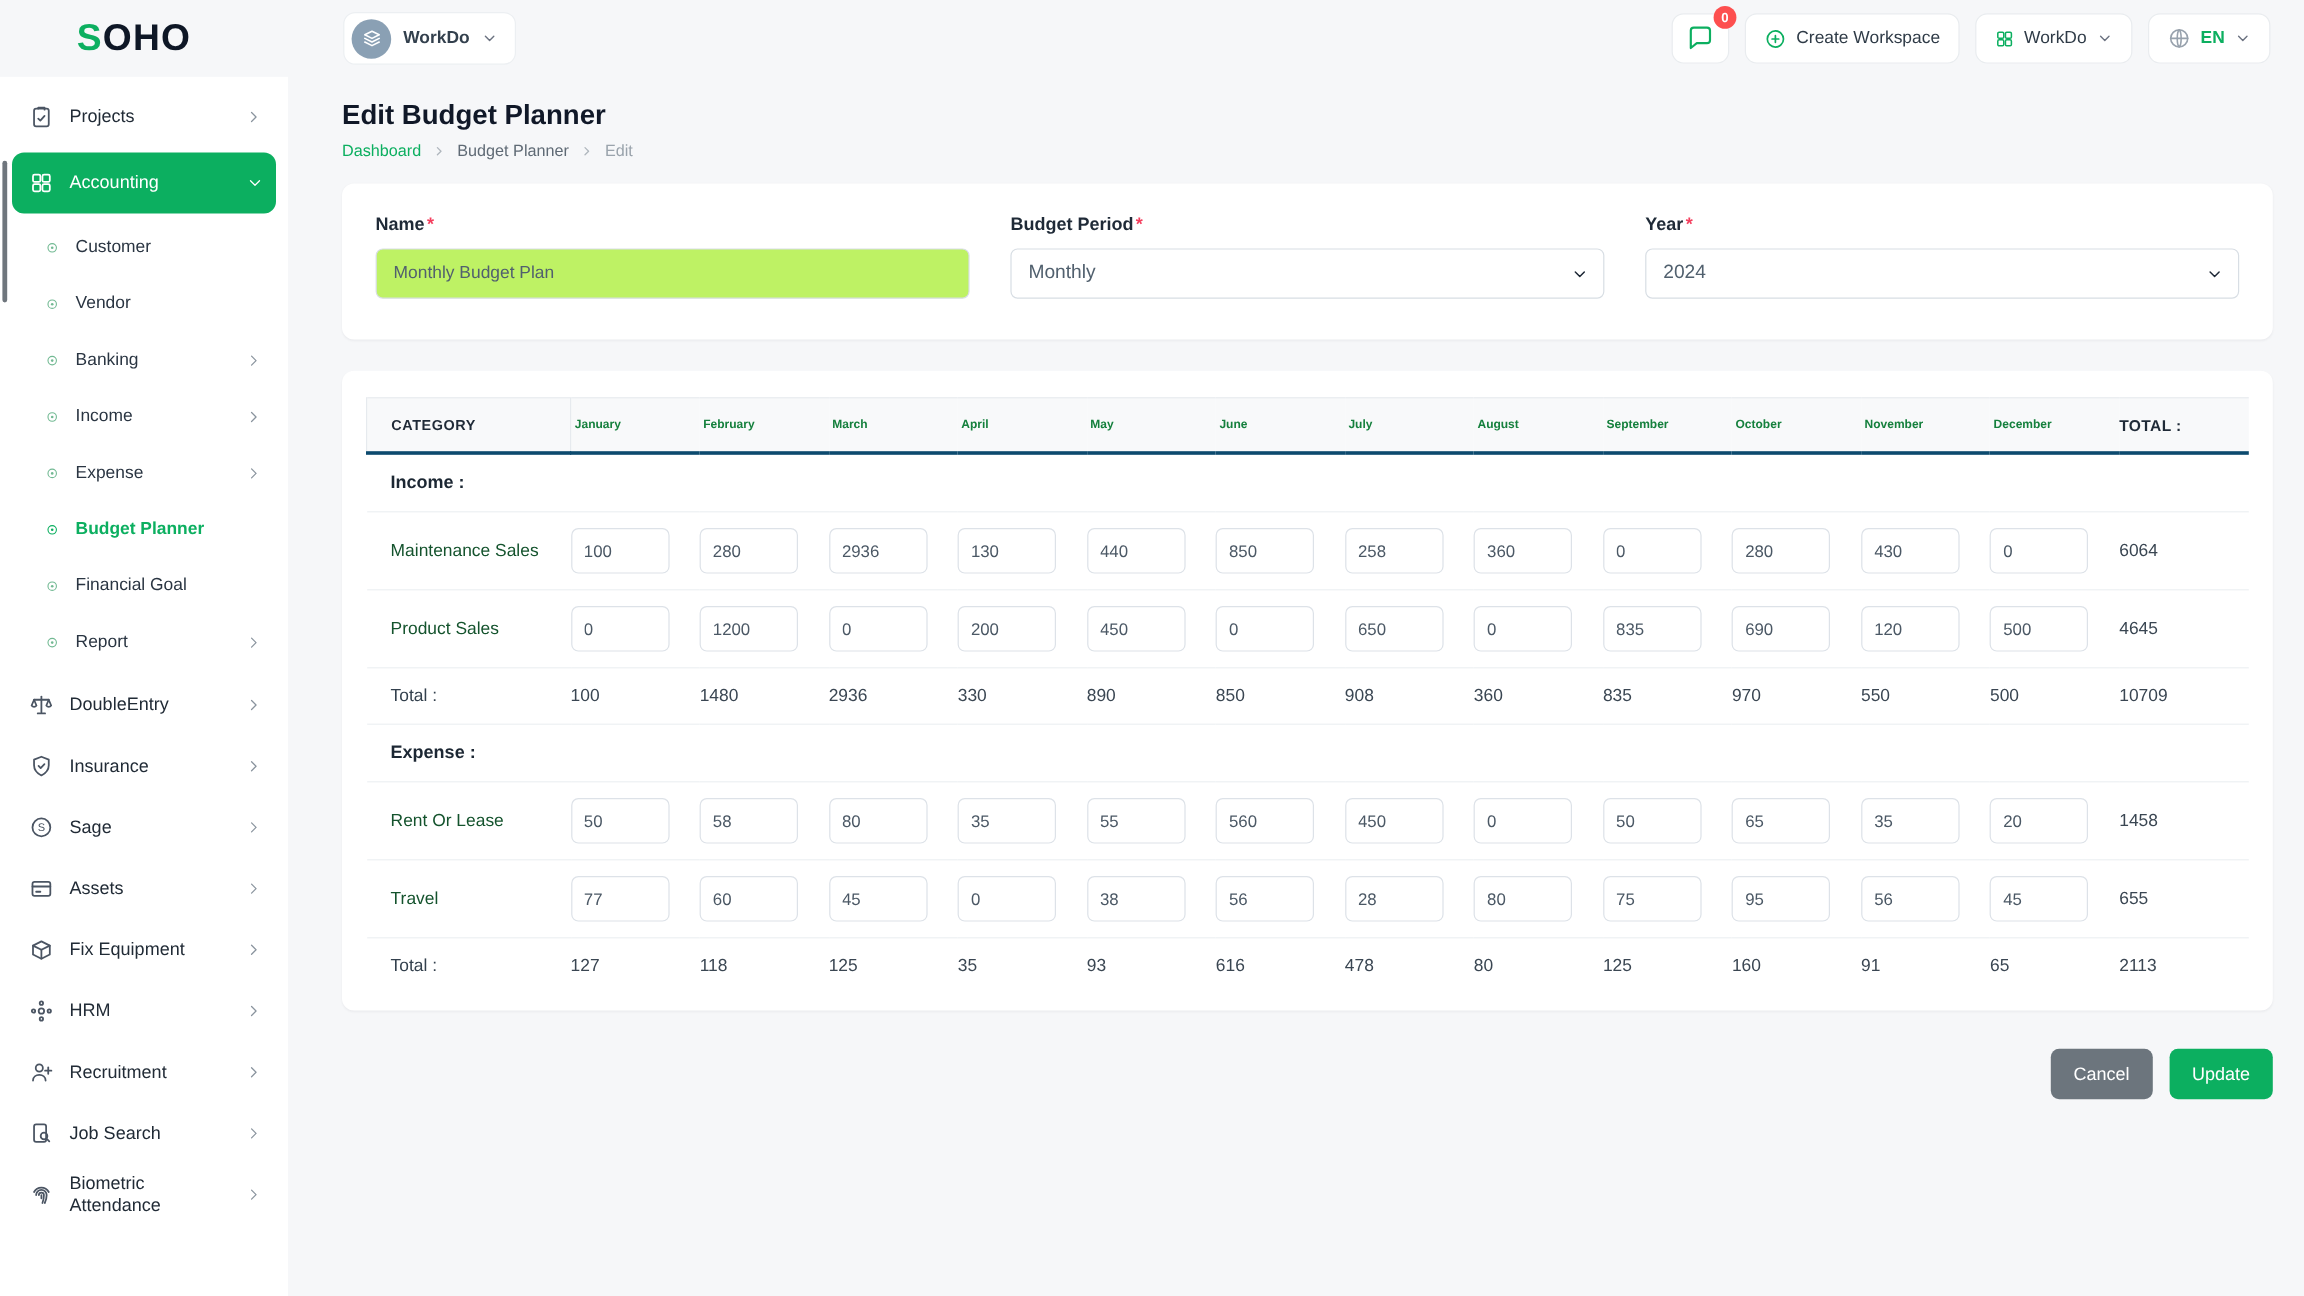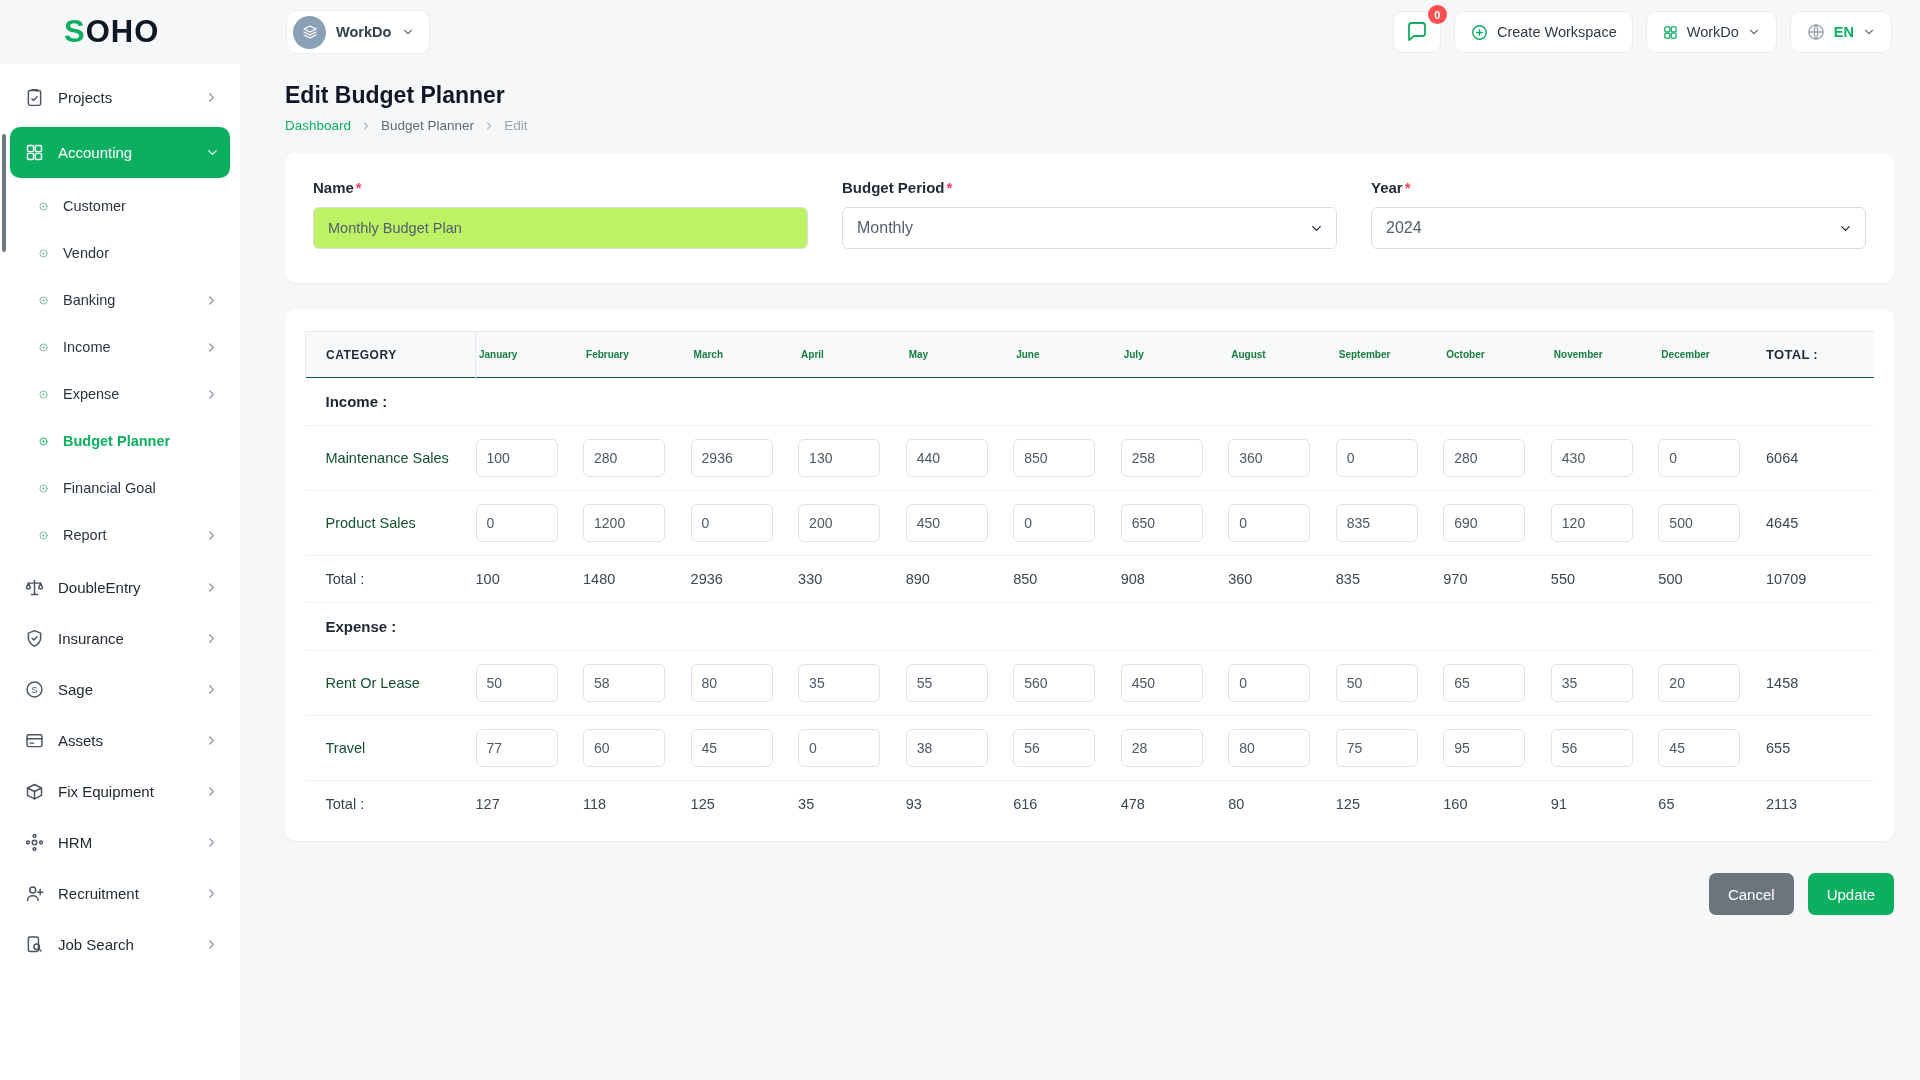--- a/index.html
+++ b/index.html
@@ -60,21 +60,21 @@
   .req { color:#f43f5e; margin-left:2px; }
   .text-input { margin-top:11px; width:100%; height:42px; border:1px solid #d8dee4; border-radius:6px; padding:0 14px;
                 font-size:14.5px; color:#51606e; background:#bef264; outline:none; }
   .select { margin-top:11px; position:relative; width:100%; height:42px; border:1px solid #d8dee4; border-radius:6px;
             display:flex; align-items:center; padding:0 36px 0 14px; font-size:16px; color:#51606e; background:#fff; cursor:pointer; }
   .select .sel-chev { position:absolute; right:12px; top:13px; color:#1f2937; display:flex; }
 
   .table-card { margin-top:26px; padding:22px 20px 14px; }
   table { width:100%; border-collapse:collapse; table-layout:fixed; }
   thead th { background:#f8f9fa; height:46px; text-align:left; vertical-align:middle; }
-  thead tr { border-top:1px solid #e6eaee; border-bottom:1px solid #0c4a6e; }
+  thead tr { border-top:1px solid #e6eaee; border-bottom:3px solid #0c4a6e; }
   .th-cat { padding-left:20px; font-size:12px; font-weight:700; letter-spacing:.5px; color:#1f2a37;
             border-left:1px solid #e6eaee; border-right:1px solid #e6eaee; }
   .th-month { font-size:10px; font-weight:700; color:#15803d; padding-left:3px; }
   .th-total { font-size:13px; font-weight:700; color:#1f2a37; letter-spacing:.3px; }
   tbody tr { border-bottom:1px solid #edf0f3; }
   tbody tr:last-child { border-bottom:none; }
   .section-row td { font-weight:700; font-size:15px; color:#1c2733; padding:15px 0 15px 20px; }
   .input-row td { padding:13px 6px 13px 0; }
   .input-row .cat-cell { padding-left:20px; font-size:14.5px; color:#14532d; }
   .cell-input { width:82px; height:38px; border:1px solid #dde2e8; border-radius:6px; padding:0 10px;
@@ -400,20 +400,36 @@
         </div>
         <div class="side-item">
           <span class="si-icon">
             <svg width="21" height="21" viewBox="0 0 24 24" fill="none" stroke="currentColor" stroke-width="1.7" stroke-linecap="round" stroke-linejoin="round">
               <rect x="5" y="3.5" width="11.5" height="16.5" rx="2"></rect>
               <circle cx="14.5" cy="14.5" r="3.2"></circle>
               <path d="M16.9 16.9l2.6 2.6"></path>
             </svg>
           </span>
           <span class="si-label">Job Search</span>
+          <span class="si-chev">
+            <svg width="15" height="15" viewBox="0 0 24 24" fill="none" stroke="currentColor" stroke-width="1.7" stroke-linecap="round" stroke-linejoin="round">
+              <path d="M9 6l6 6-6 6"></path>
+            </svg>
+          </span>
+        </div>
+        <div class="side-item">
+          <span class="si-icon">
+            <svg width="21" height="21" viewBox="0 0 24 24" fill="none" stroke="currentColor" stroke-width="1.7" stroke-linecap="round" stroke-linejoin="round">
+              <path d="M5 9.5a8 8 0 0 1 14 0"></path>
+              <path d="M7 12.5a5 5 0 0 1 10 0c0 2.8-.8 5.6-1.8 7.5"></path>
+              <path d="M9.6 12.5a2.4 2.4 0 0 1 4.8 0c0 2.6-.5 5.3-1.4 7.5"></path>
+              <path d="M12 12.5v3"></path>
+            </svg>
+          </span>
+          <span class="si-label">Biometric Attendance</span>
           <span class="si-chev">
             <svg width="15" height="15" viewBox="0 0 24 24" fill="none" stroke="currentColor" stroke-width="1.7" stroke-linecap="round" stroke-linejoin="round">
               <path d="M9 6l6 6-6 6"></path>
             </svg>
           </span>
         </div>
       </nav>
   </aside>
 
   <main class="main">

